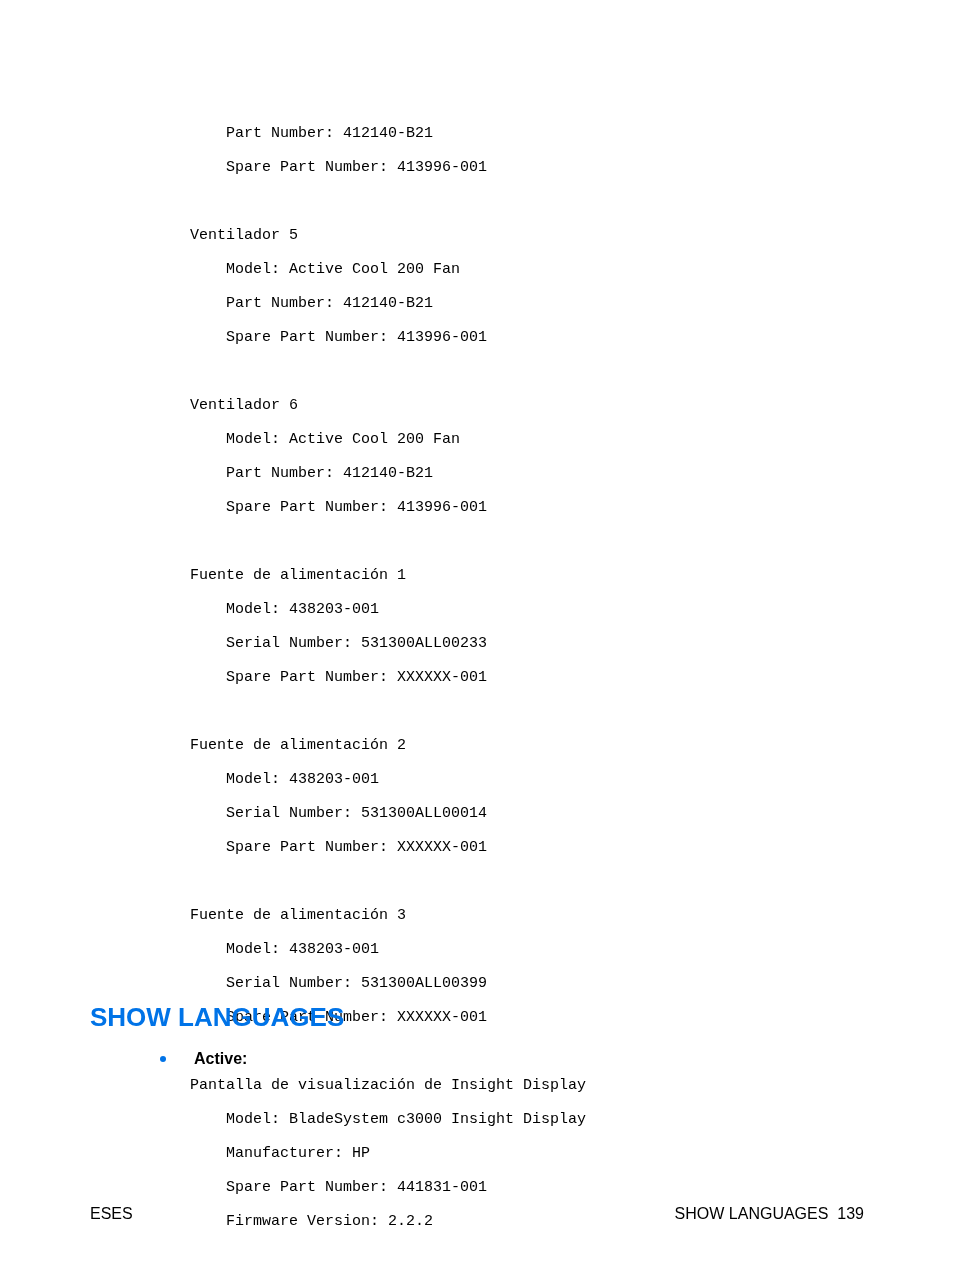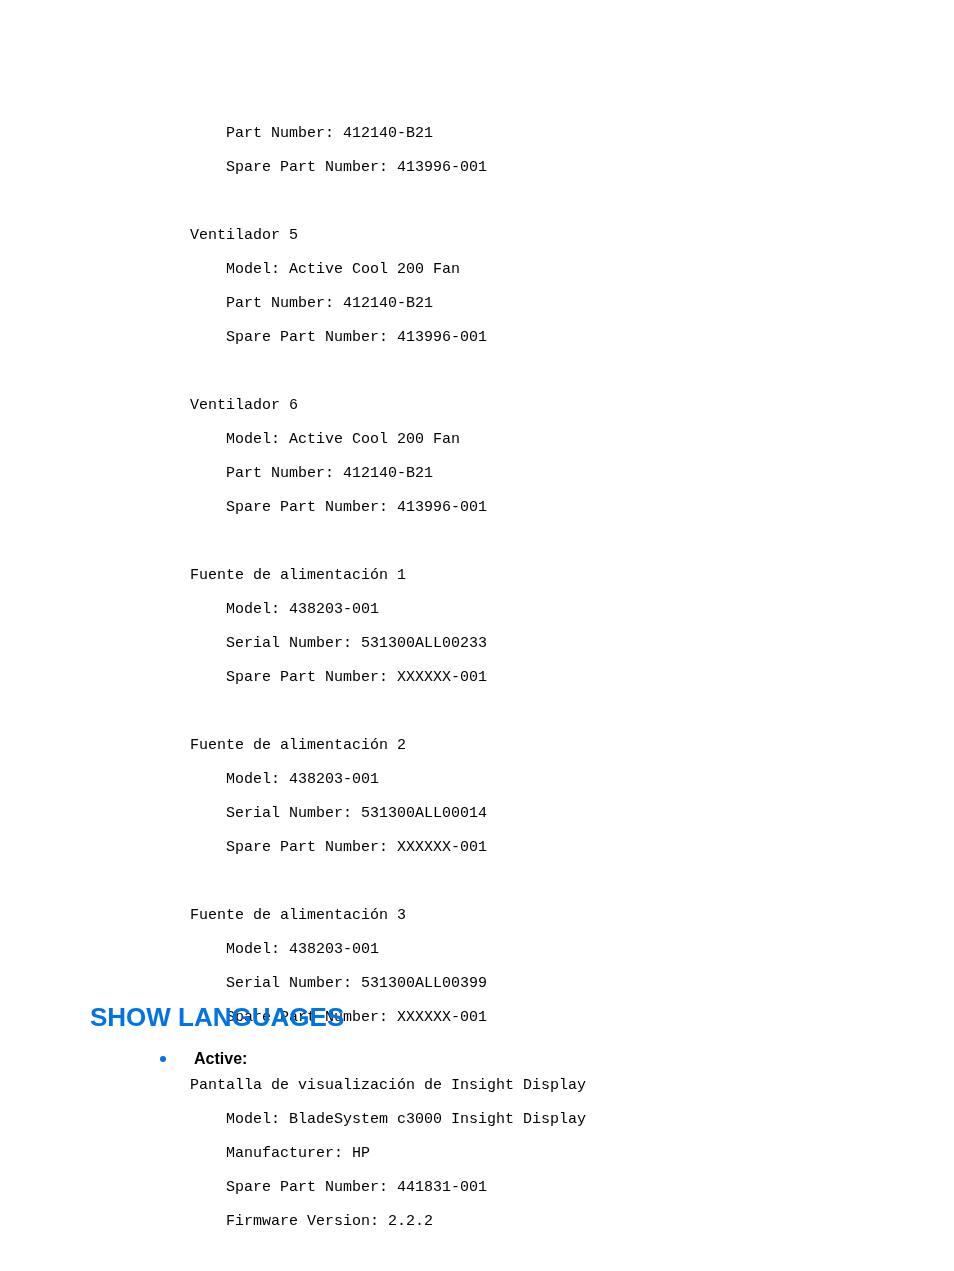--- a/index.html
+++ b/index.html
@@ -110,14 +110,20 @@
     Spare Part Number: 441831-001
     Firmware Version: 2.2.2</pre>
 
   <div class="section-heading">SHOW LANGUAGES</div>
 
   <div class="bullet-row">
     <span class="bullet-dot"></span>
     <span class="bullet-text">Active:</span>
   </div>
 
+  <div class="footer">
+    <span>ESES</span>
+    <span class="footer-right">
+      <span>SHOW LANGUAGES</span>&nbsp;&nbsp;<span>139</span>
+    </span>
+  </div>
 
 </div>
 
 </body></html>

